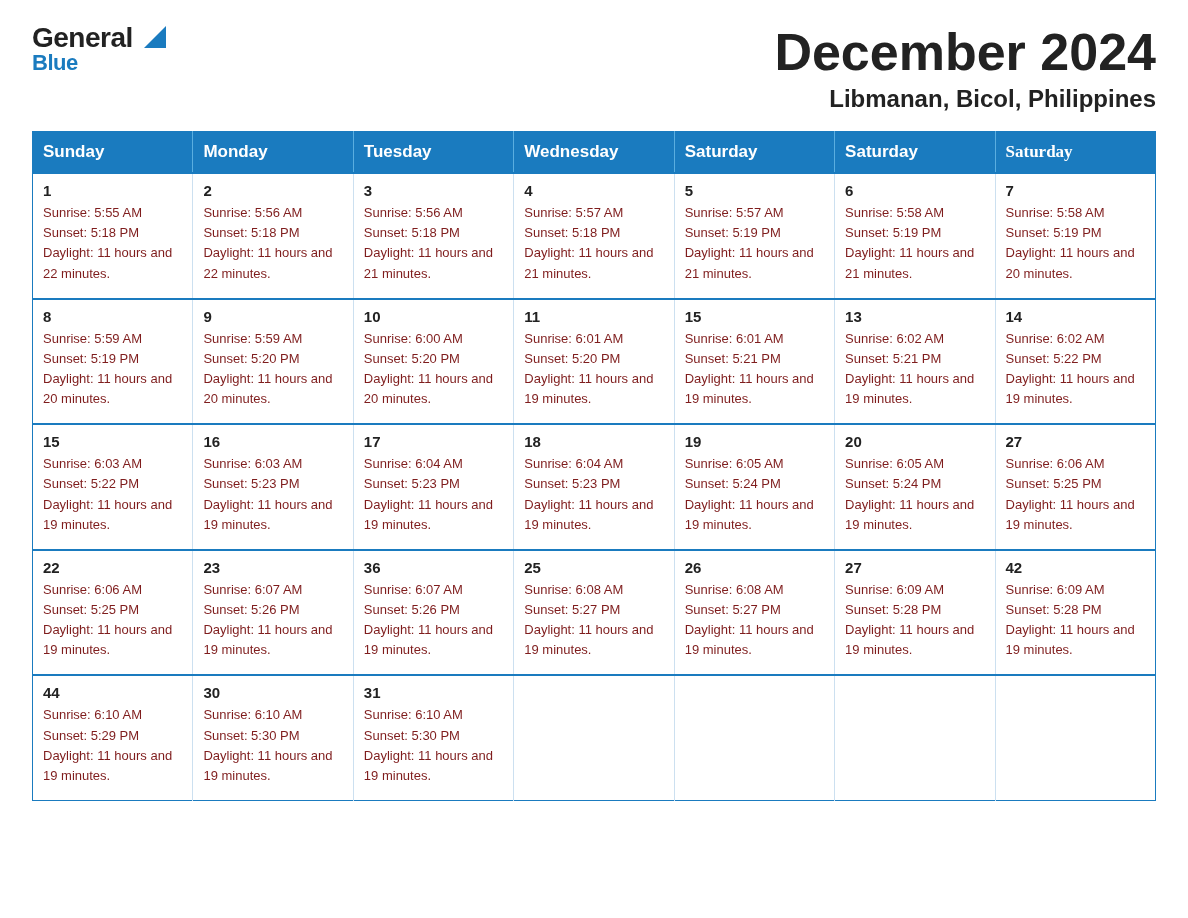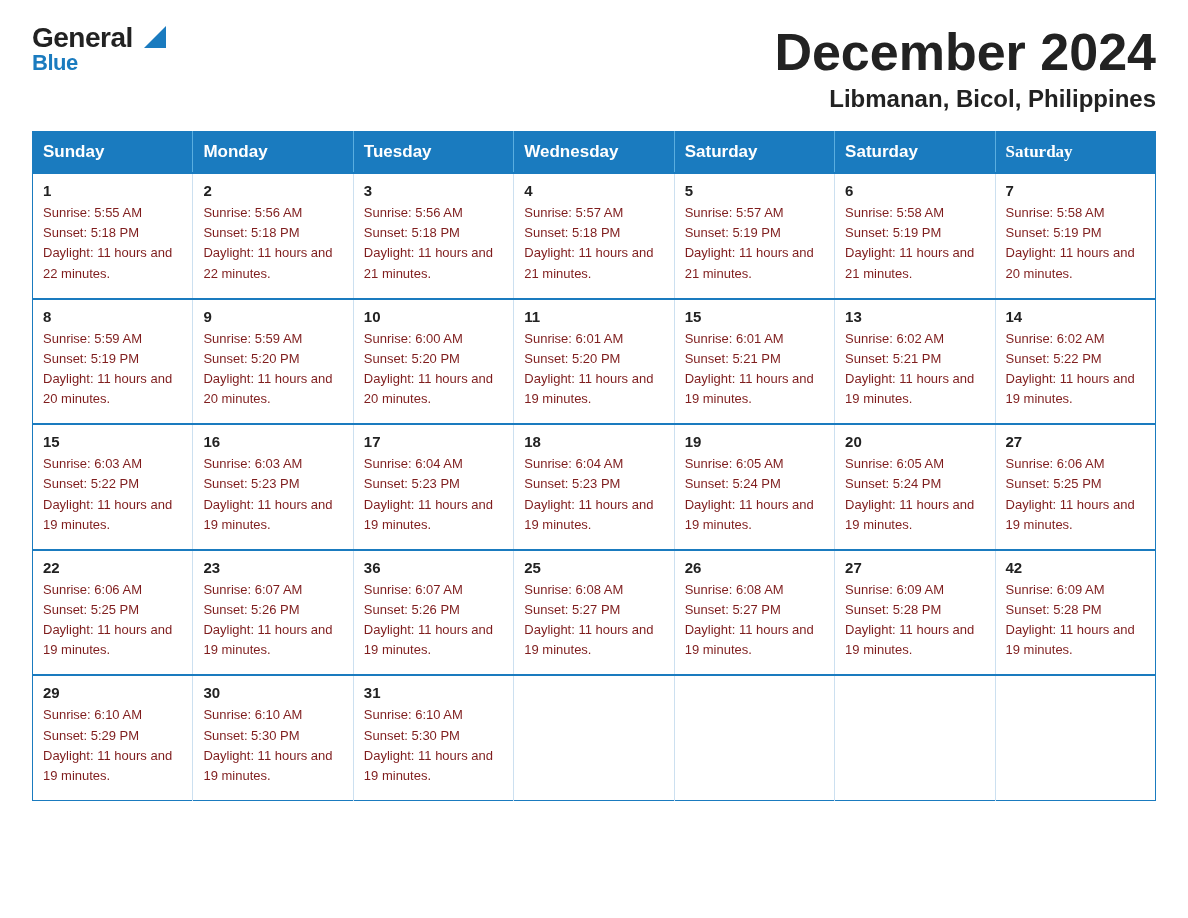--- a/index.html
+++ b/index.html
@@ -247,21 +247,21 @@
           <div class="day-number">27</div>
           <div class="day-info">Sunrise: 6:09 AM<br>Sunset: 5:28 PM<br>Daylight: 11 hours and 19 minutes.</div>
         </td>
         <td>
           <div class="day-number">42</div>
           <div class="day-info">Sunrise: 6:09 AM<br>Sunset: 5:28 PM<br>Daylight: 11 hours and 19 minutes.</div>
         </td>
       </tr>
       <tr>
         <td>
-          <div class="day-number">29</div>
+          <div class="day-number">44</div>
           <div class="day-info">Sunrise: 6:10 AM<br>Sunset: 5:29 PM<br>Daylight: 11 hours and 19 minutes.</div>
         </td>
         <td>
           <div class="day-number">30</div>
           <div class="day-info">Sunrise: 6:10 AM<br>Sunset: 5:30 PM<br>Daylight: 11 hours and 19 minutes.</div>
         </td>
         <td>
           <div class="day-number">31</div>
           <div class="day-info">Sunrise: 6:10 AM<br>Sunset: 5:30 PM<br>Daylight: 11 hours and 19 minutes.</div>
         </td>

